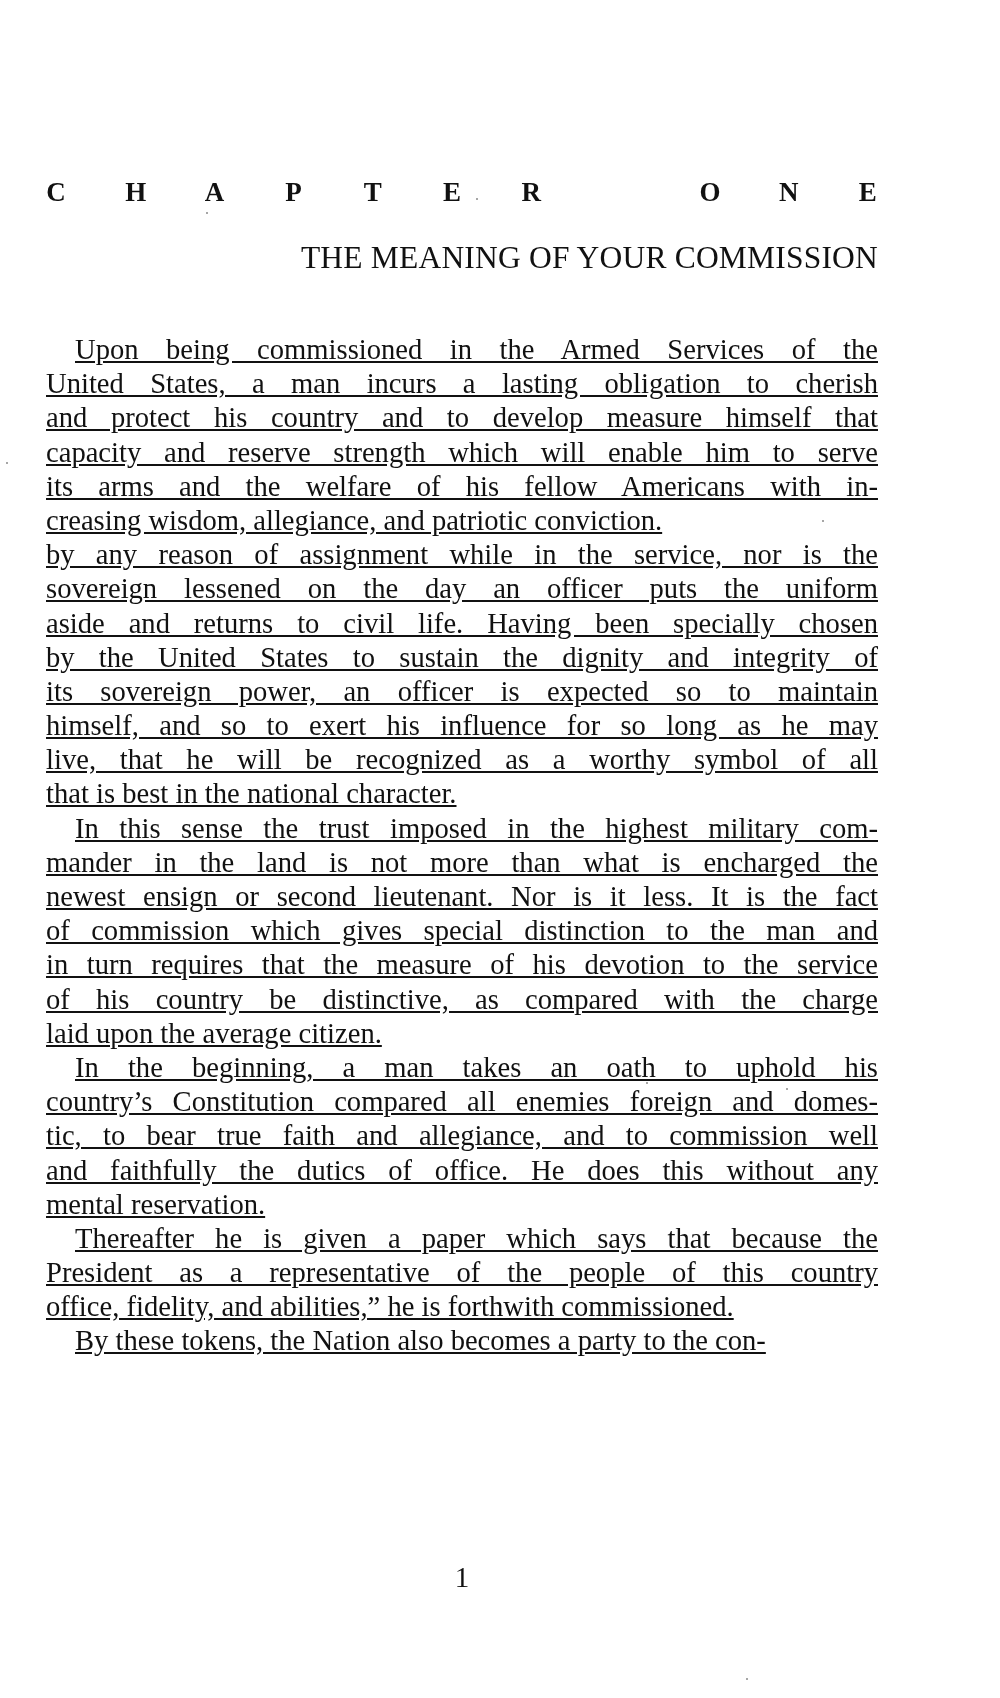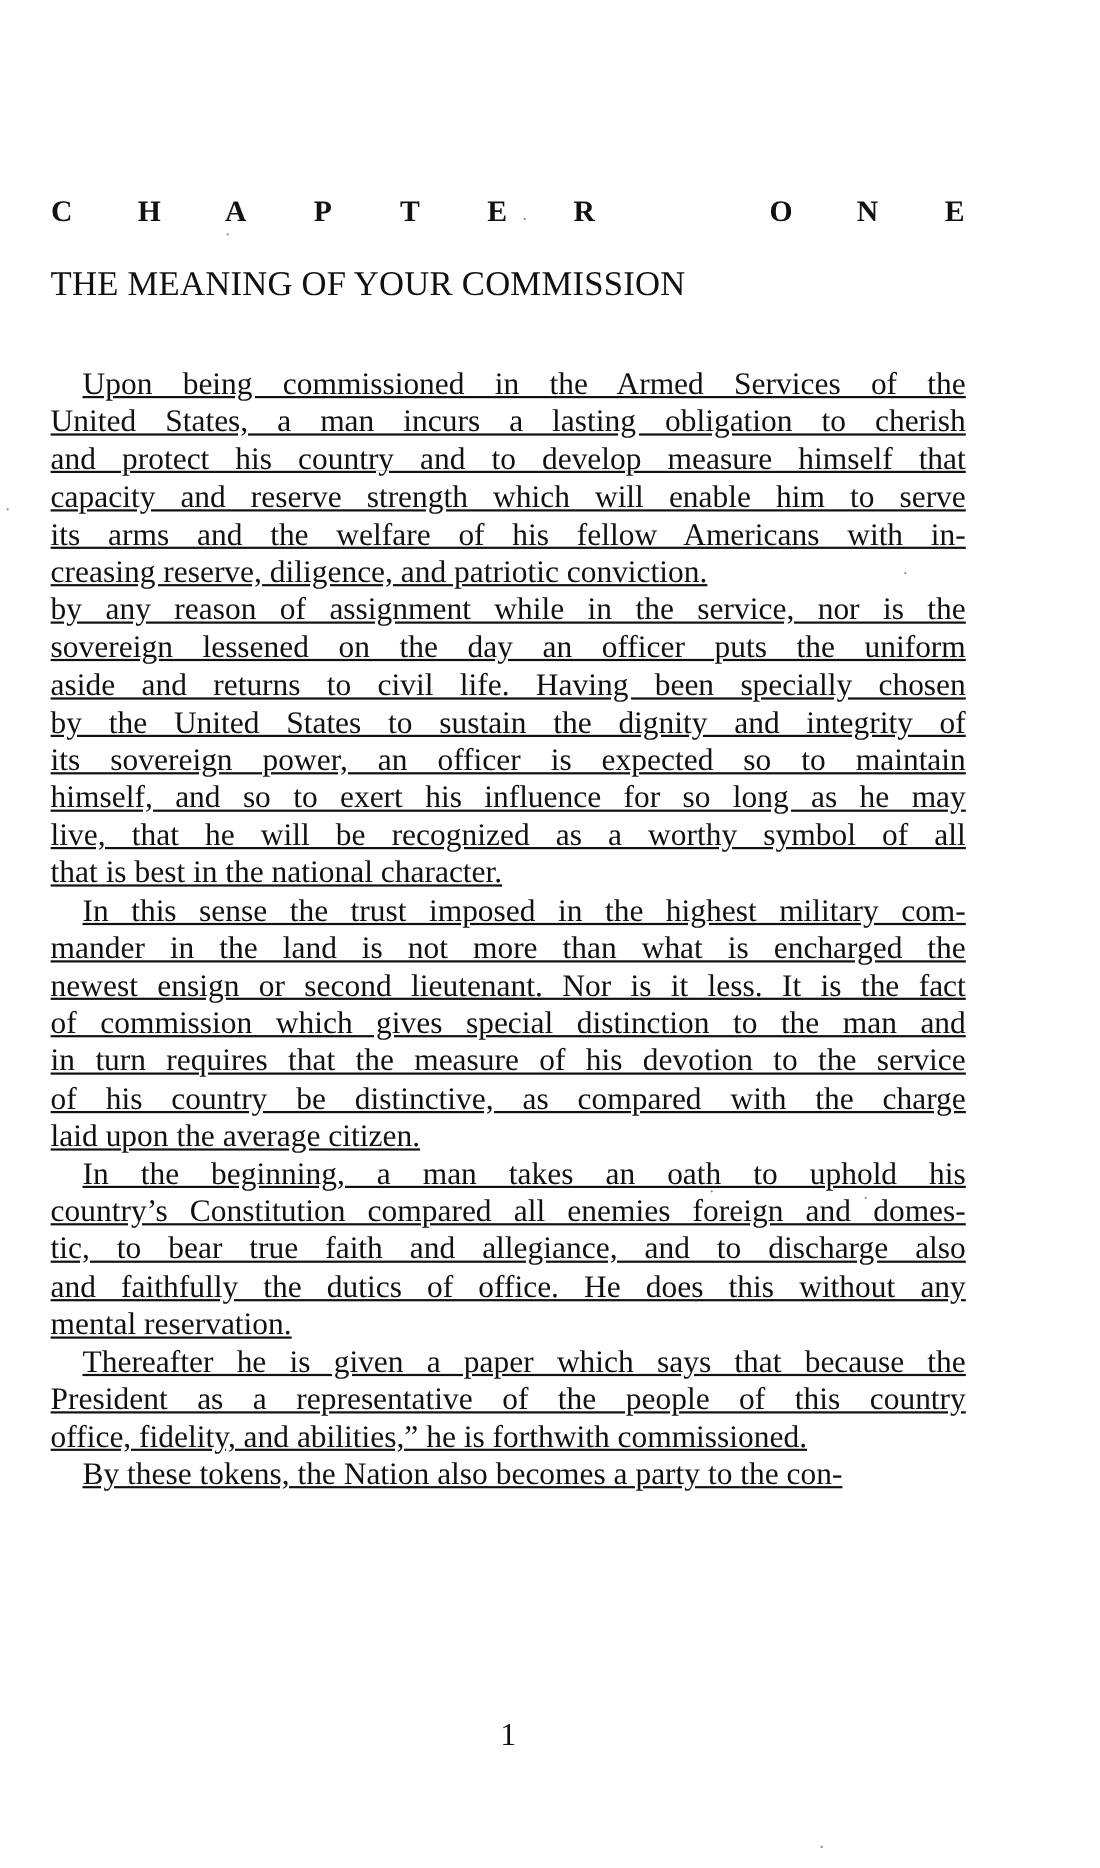--- a/index.html
+++ b/index.html
@@ -40,21 +40,21 @@
       text-align: center;
     }
     .chapter-label .gap {
       width: 40px;
     }
     .chapter-title {
       position: absolute;
       top: 240px;
       left: 0;
       width: 832px;
-      text-align: left;
+      text-align: right;
       font-size: 31.5px;
       line-height: 36px;
       letter-spacing: 0.2px;
     }
     .body-text {
       position: absolute;
       top: 333px;
       left: 0;
       width: 832px;
       text-decoration: underline;
@@ -118,21 +118,21 @@
 
   <h1 class="chapter-title" style="margin:0;font-weight:normal;">THE MEANING OF YOUR COMMISSION</h1>
 
   <div class="body-text" id="body-text">
       <div class="para">
         <span class="line indent">Upon being commissioned in the Armed Services of the</span>
         <span class="line">United States, a man incurs a lasting obligation to cherish</span>
         <span class="line">and protect his country and to develop measure himself that</span>
         <span class="line">capacity and reserve strength which will enable him to serve</span>
         <span class="line">its arms and the welfare of his fellow Americans with in-</span>
-        <span class="line last">creasing reserve, diligence, and patriotic conviction.</span>
+        <span class="line last">creasing wisdom, allegiance, and patriotic conviction.</span>
       </div>
       <div class="para">
         <span class="line">by any reason of assignment while in the service, nor is the</span>
         <span class="line">sovereign lessened on the day an officer puts the uniform</span>
         <span class="line">aside and returns to civil life. Having been specially chosen</span>
         <span class="line">by the United States to sustain the dignity and integrity of</span>
         <span class="line">its sovereign power, an officer is expected so to maintain</span>
         <span class="line">himself, and so to exert his influence for so long as he may</span>
         <span class="line">live, that he will be recognized as a worthy symbol of all</span>
         <span class="line last">that is best in the national character.</span>
@@ -142,21 +142,21 @@
         <span class="line">mander in the land is not more than what is encharged the</span>
         <span class="line">newest ensign or second lieutenant. Nor is it less. It is the fact</span>
         <span class="line">of commission which gives special distinction to the man and</span>
         <span class="line">in turn requires that the measure of his devotion to the service</span>
         <span class="line">of his country be distinctive, as compared with the charge</span>
         <span class="line last">laid upon the average citizen.</span>
       </div>
       <div class="para">
         <span class="line indent">In the beginning, a man takes an oath to uphold his</span>
         <span class="line">country’s Constitution compared all enemies foreign and domes-</span>
-        <span class="line">tic, to bear true faith and allegiance, and to discharge also</span>
+        <span class="line">tic, to bear true faith and allegiance, and to commission well</span>
         <span class="line">and faithfully the dutics of office. He does this without any</span>
         <span class="line last">mental reservation.</span>
       </div>
       <div class="para">
         <span class="line indent">Thereafter he is given a paper which says that because the</span>
         <span class="line">President as a representative of the people of this country</span>
         <span class="line last">office, fidelity, and abilities,” he is forthwith commissioned.</span>
       </div>
       <div class="para">
         <span class="line indent last">By these tokens, the Nation also becomes a party to the con-</span>

